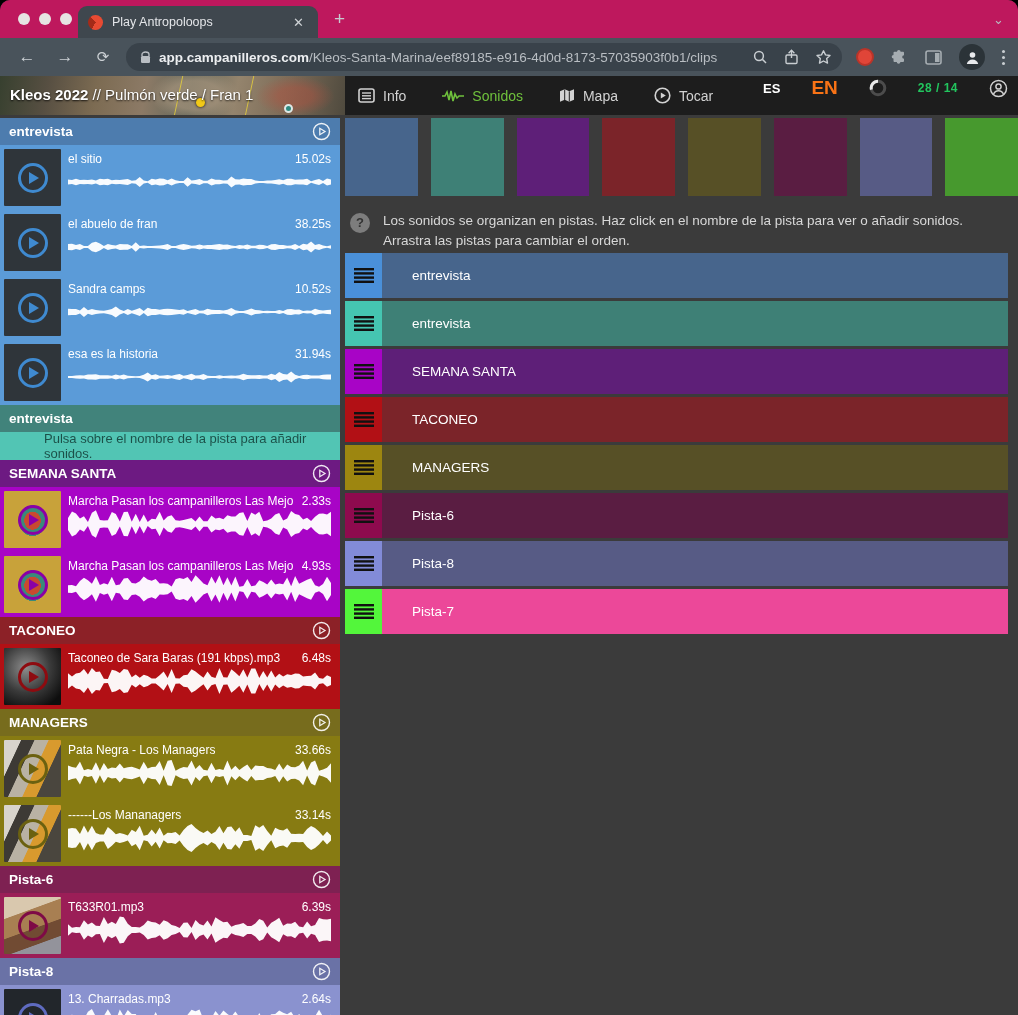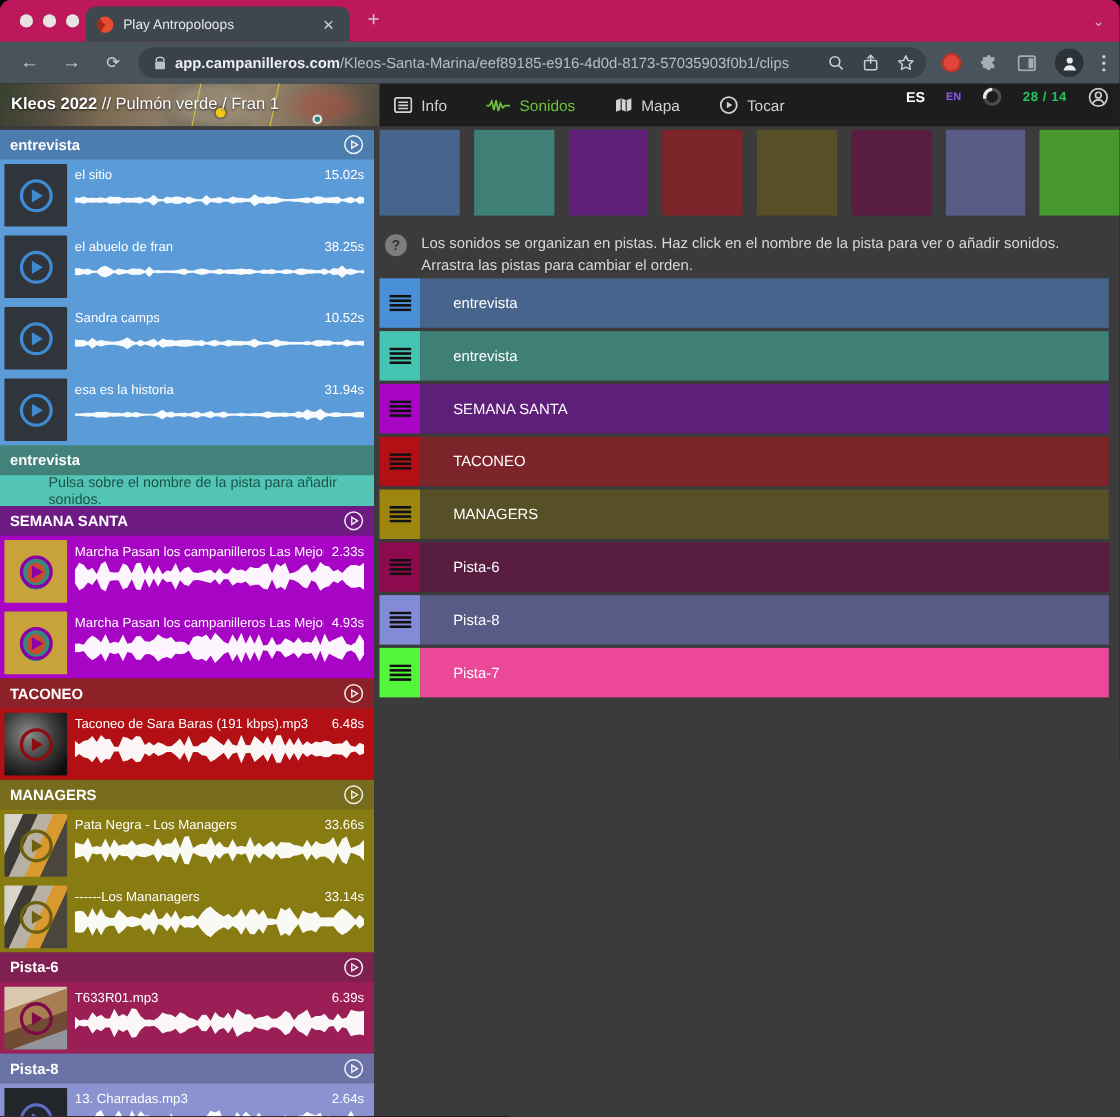--- a/index.html
+++ b/index.html
@@ -38,23 +38,23 @@
   .photostrip .blotch1{position:absolute;left:150px;top:-6px;width:90px;height:50px;background:radial-gradient(ellipse,#a5937c 0 40%,transparent 70%);opacity:.7;}
   .photostrip .blotch2{position:absolute;left:255px;top:0;width:80px;height:40px;background:radial-gradient(ellipse,#b5503e 0 30%,transparent 70%);opacity:.45;}
   .photostrip .ypath{position:absolute;left:178px;top:-4px;width:70px;height:46px;border:1.5px solid #e8d23a;transform:skewX(-12deg);opacity:.8;}
   .photostrip .pin{position:absolute;left:196px;top:22px;width:9px;height:9px;border-radius:50%;background:#f2c918;box-shadow:0 0 3px #000;}
   .photostrip .tealdot{position:absolute;left:284px;top:28px;width:9px;height:9px;border-radius:50%;background:#2e8a80;border:2px solid #dfe8e6;box-sizing:border-box;}
   .breadcrumb{position:relative;z-index:2;color:#fff;font-size:15px;padding-left:10px;white-space:nowrap;text-shadow:0 1px 2px rgba(0,0,0,.8);}
   .breadcrumb b{font-weight:bold;}
   .appnav{position:absolute;left:358px;top:0;height:39px;display:flex;align-items:center;gap:36px;}
   .navitem{display:flex;align-items:center;gap:8px;color:#d2d2d2;font-size:14px;}
   .navitem.active{color:#6fc13c;}
-  .appright{position:absolute;right:10px;top:0;height:24px;display:flex;align-items:center;gap:19px;}
+  .appright{position:absolute;right:10px;top:0;height:24px;display:flex;align-items:center;gap:31px;}
   .lang-es{color:#fff;font-size:13px;font-weight:bold;}
-  .lang-en{color:#8b5cf6;font-size:10px;font-weight:bold;}
+  .lang-en{color:#f97316;font-size:19px;font-weight:bold;}
   .counter{color:#22c55e;font-size:12px;font-weight:bold;letter-spacing:.5px;}
 
   
   .content{position:absolute;left:0;top:115px;width:1018px;height:900px;background:#3b3b3b;}
 
   
   .sidebar{position:absolute;left:0;top:3px;width:340px;height:897px;overflow:hidden;}
   .sec-header{height:27px;display:flex;align-items:center;padding:0 9px;box-sizing:border-box;color:#fff;font-size:13.5px;font-weight:600;}
   .sec-header .hplay{margin-left:auto;}
   .clip{height:65px;display:flex;}

